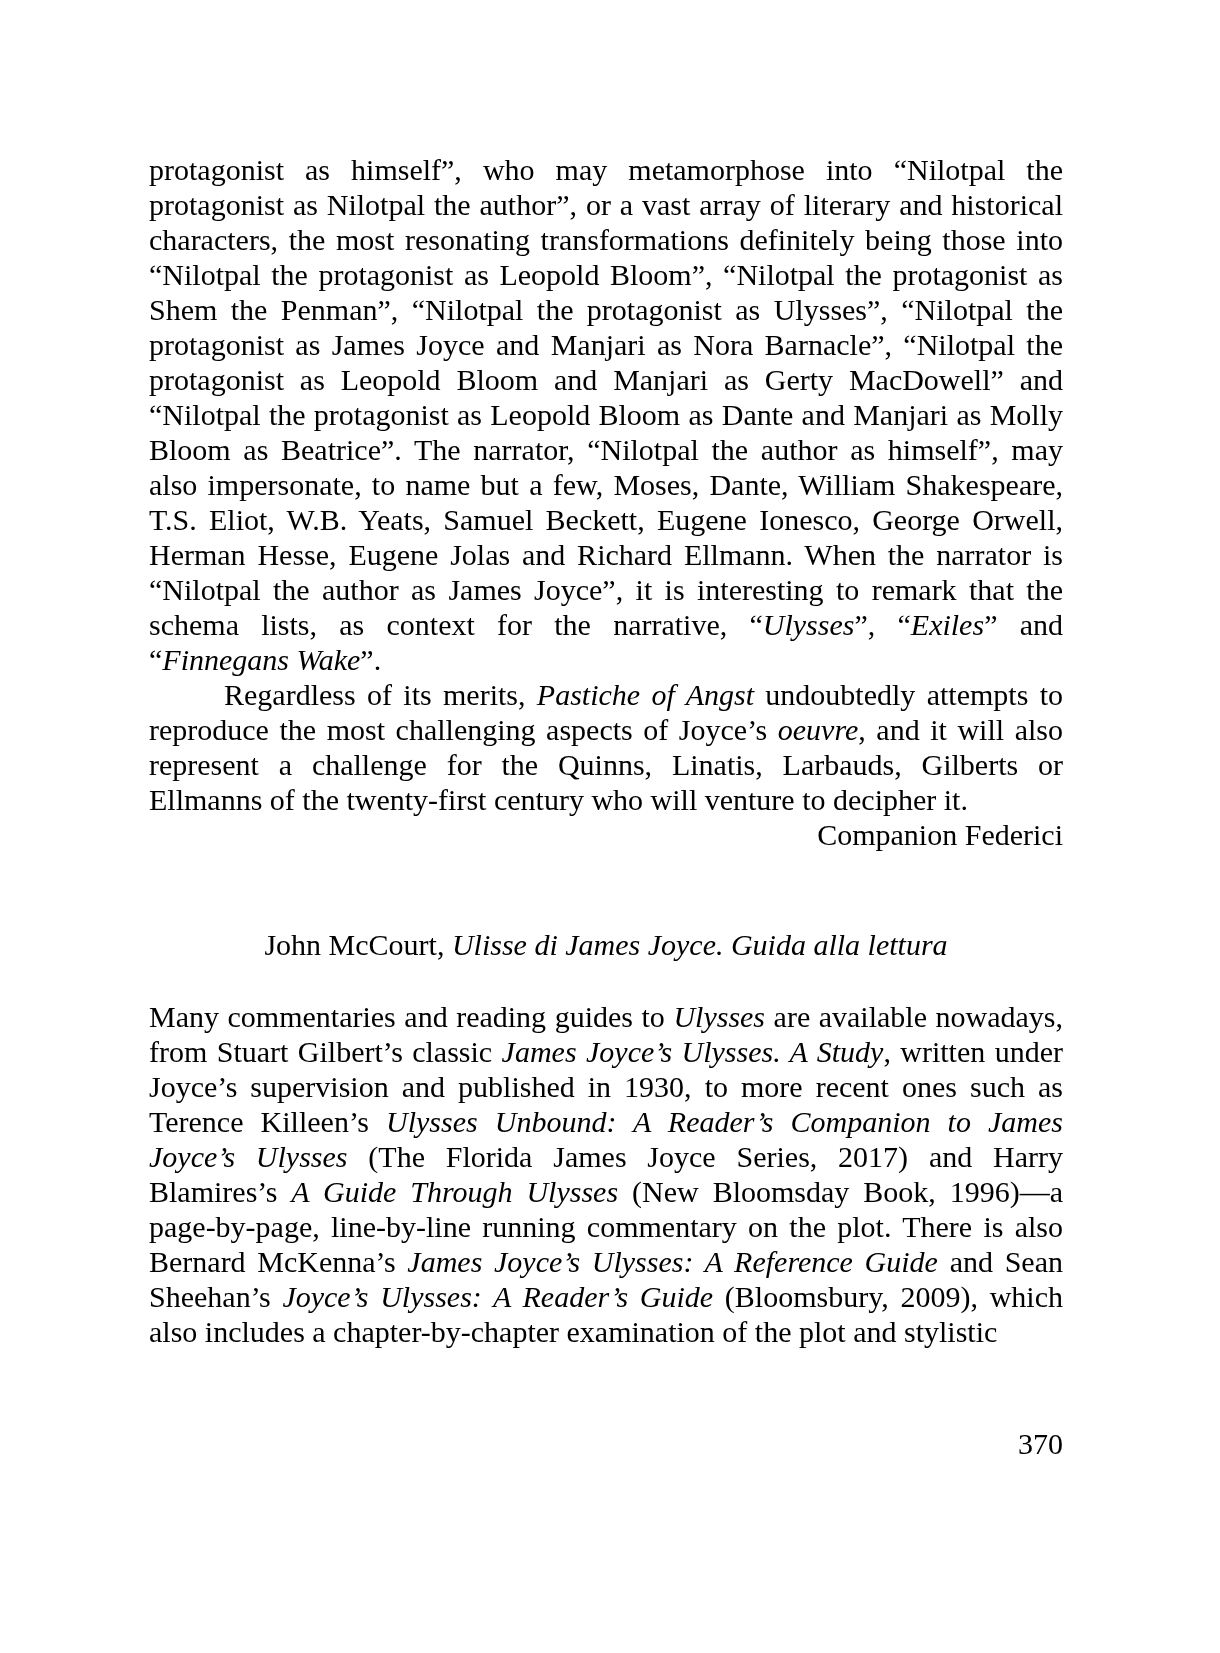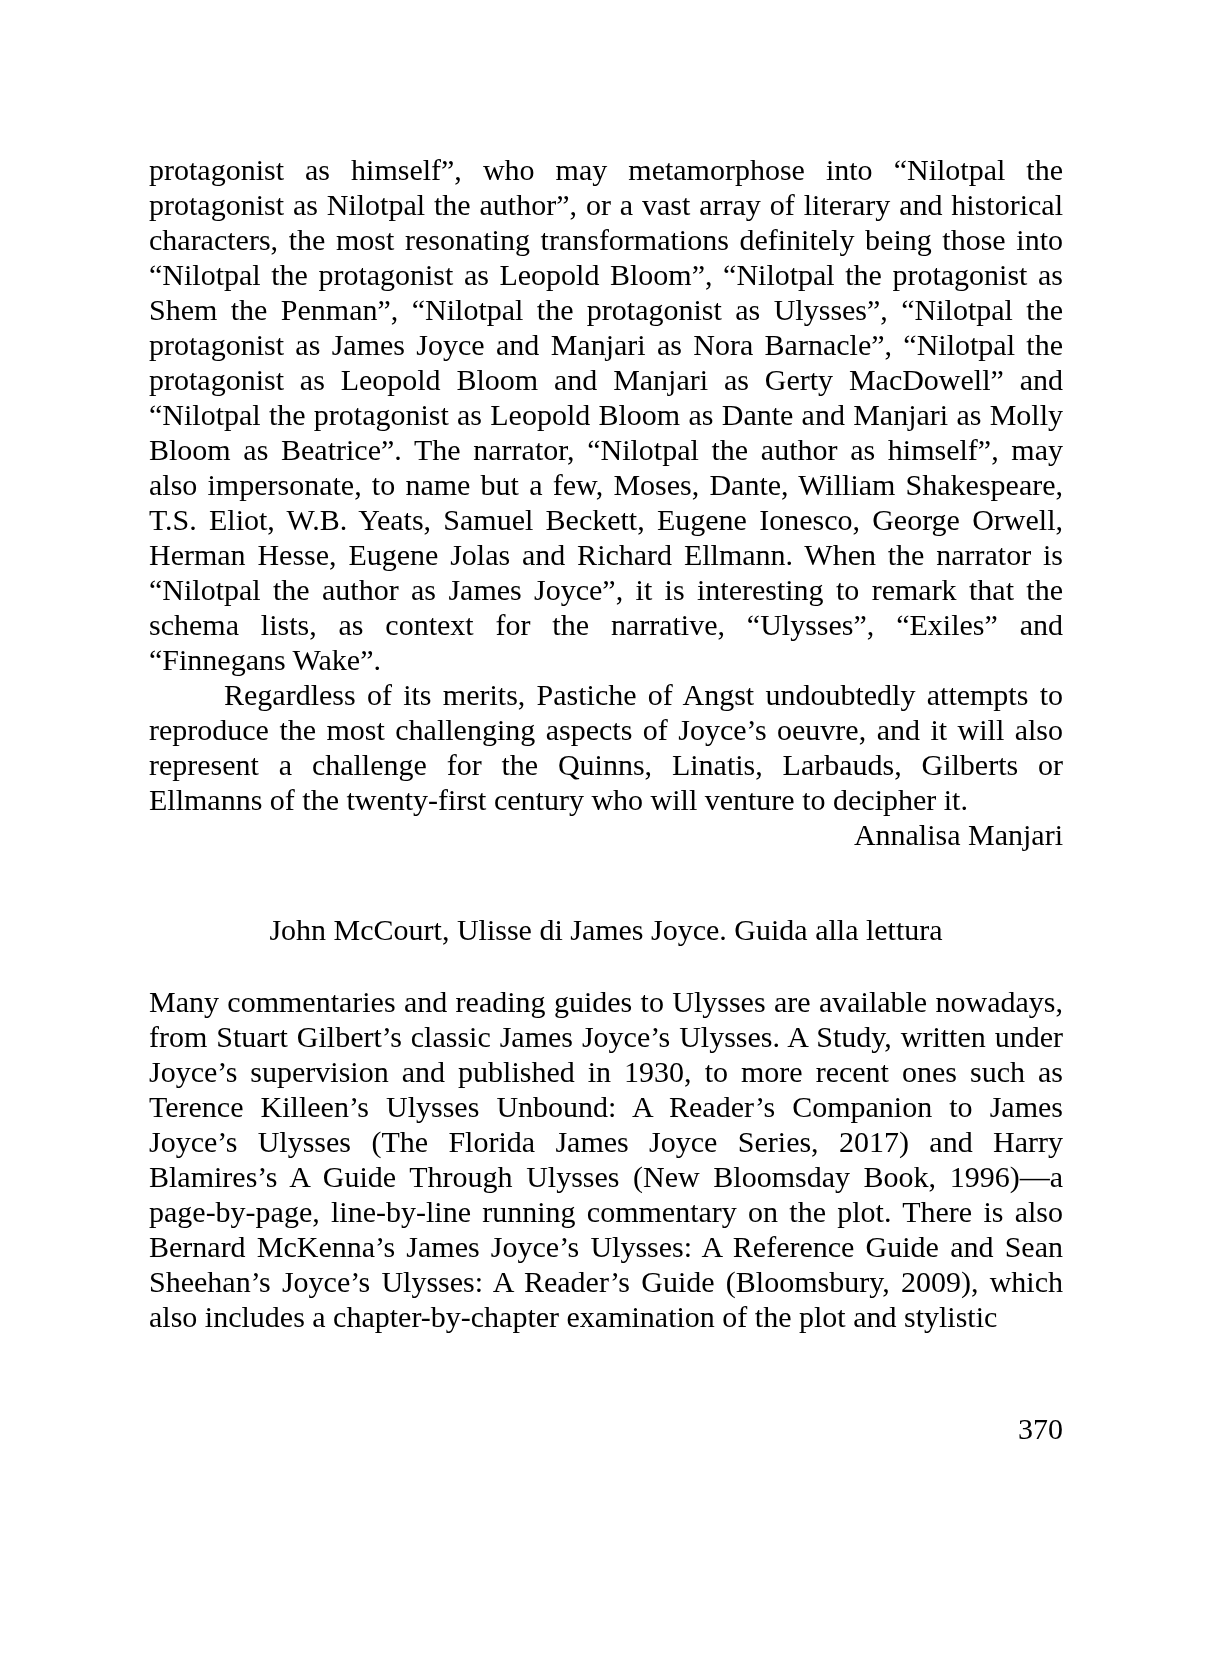--- a/index.html
+++ b/index.html
@@ -33,50 +33,51 @@
     text-align: justify;
   }
   .indent {
     text-indent: 75px;
   }
   .signature {
     text-align: right;
     margin-top: 37px;
   }
   .heading {
-    margin: 60px 0 0 0;
+    margin: 75px 0 0 0;
     padding: 0;
     text-align: center;
     font-weight: normal;
     font-size: 30px;
     line-height: 35px;
   }
   .opening-paragraph {
     margin-top: 37px !important;
   }
   .page-number {
     margin-top: 77px;
     text-align: right;
     font-size: 30px;
     line-height: 35px;
   }
   .it {
+    font-style: italic;
   }
 </style>
 </head>
 <body>
 
 <div class="page">
   <div class="text-block">
 
     <p class="justify"><span>protagonist as himself”, who may metamorphose into “Nilotpal the protagonist as Nilotpal the author”, or a vast array of literary and historical characters, the most resonating transformations definitely being those into “Nilotpal the protagonist as Leopold Bloom”, “Nilotpal the protagonist as Shem the Penman”, “Nilotpal the protagonist as Ulysses”, “Nilotpal the protagonist as James Joyce and Manjari as Nora Barnacle”, “Nilotpal the protagonist as Leopold Bloom and Manjari as Gerty MacDowell” and “Nilotpal the protagonist as Leopold Bloom as Dante and Manjari as Molly Bloom as Beatrice”. The narrator, “Nilotpal the author as himself”, may also impersonate, to name but a few, Moses, Dante, William Shakespeare, T.S. Eliot, W.B. Yeats, Samuel Beckett, Eugene Ionesco, George Orwell, Herman Hesse, Eugene Jolas and Richard Ellmann. When the narrator is “Nilotpal the author as James Joyce”, it is interesting to remark that the schema lists, as context for the narrative, “</span><span class="it">Ulysses</span><span>”, “</span><span class="it">Exiles</span><span>” and “</span><span class="it">Finnegans Wake</span><span>”.</span></p>
 
     <p class="justify indent"><span>Regardless of its merits, </span><span class="it">Pastiche of Angst</span><span> undoubtedly attempts to reproduce the most challenging aspects of Joyce’s </span><span class="it">oeuvre</span><span>, and it will also represent a challenge for the Quinns, Linatis, Larbauds, Gilberts or Ellmanns of the twenty-first century who will venture to decipher it.</span></p>
 
-    <p class="signature">Annalisa Manjari</p>
+    <p class="signature">Companion Federici</p>
 
     <h2 class="heading"><span><span>John McCourt, </span><span class="it">Ulisse di James Joyce. Guida alla lettura</span></span><br></h2>
 
     <p class="justify opening-paragraph"><span>Many commentaries and reading guides to </span><span class="it">Ulysses</span><span> are available nowadays, from Stuart Gilbert’s classic </span><span class="it">James Joyce’s Ulysses. A Study</span><span>, written under Joyce’s supervision and published in 1930, to more recent ones such as Terence Killeen’s </span><span class="it">Ulysses Unbound: A Reader’s Companion to James Joyce’s Ulysses</span><span> (The Florida James Joyce Series, 2017) and Harry Blamires’s </span><span class="it">A Guide Through Ulysses</span><span> (New Bloomsday Book, 1996)—a page-by-page, line-by-line running commentary on the plot. There is also Bernard McKenna’s </span><span class="it">James Joyce’s Ulysses: A Reference Guide</span><span> and Sean Sheehan’s </span><span class="it">Joyce’s Ulysses: A Reader’s Guide</span><span> (Bloomsbury, 2009), which also includes a chapter-by-chapter examination of the plot and stylistic</span></p>
 
     <div class="page-number">370</div>
 
   </div>
 </div>
 

